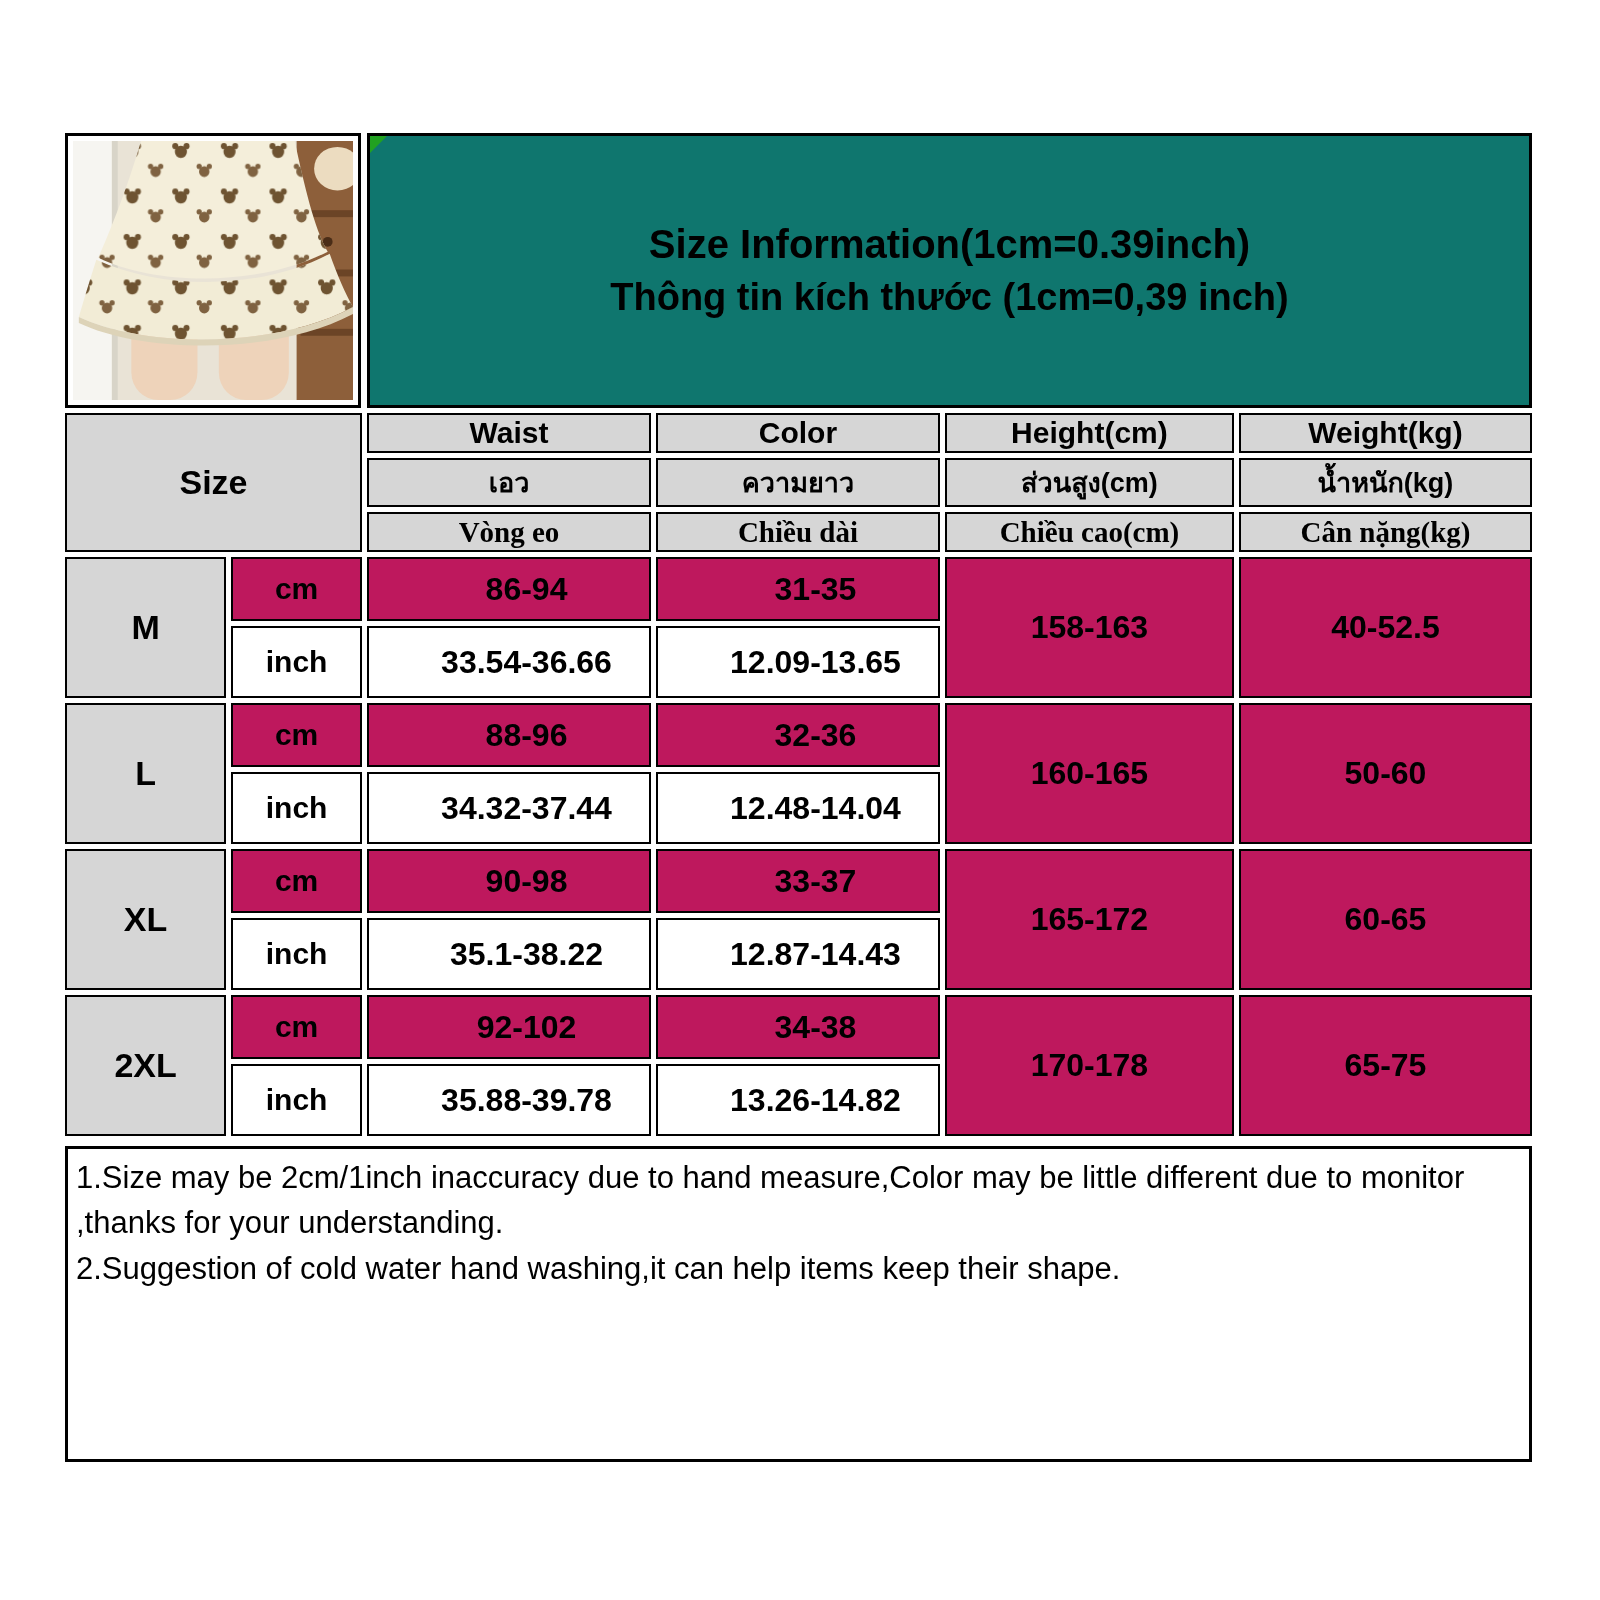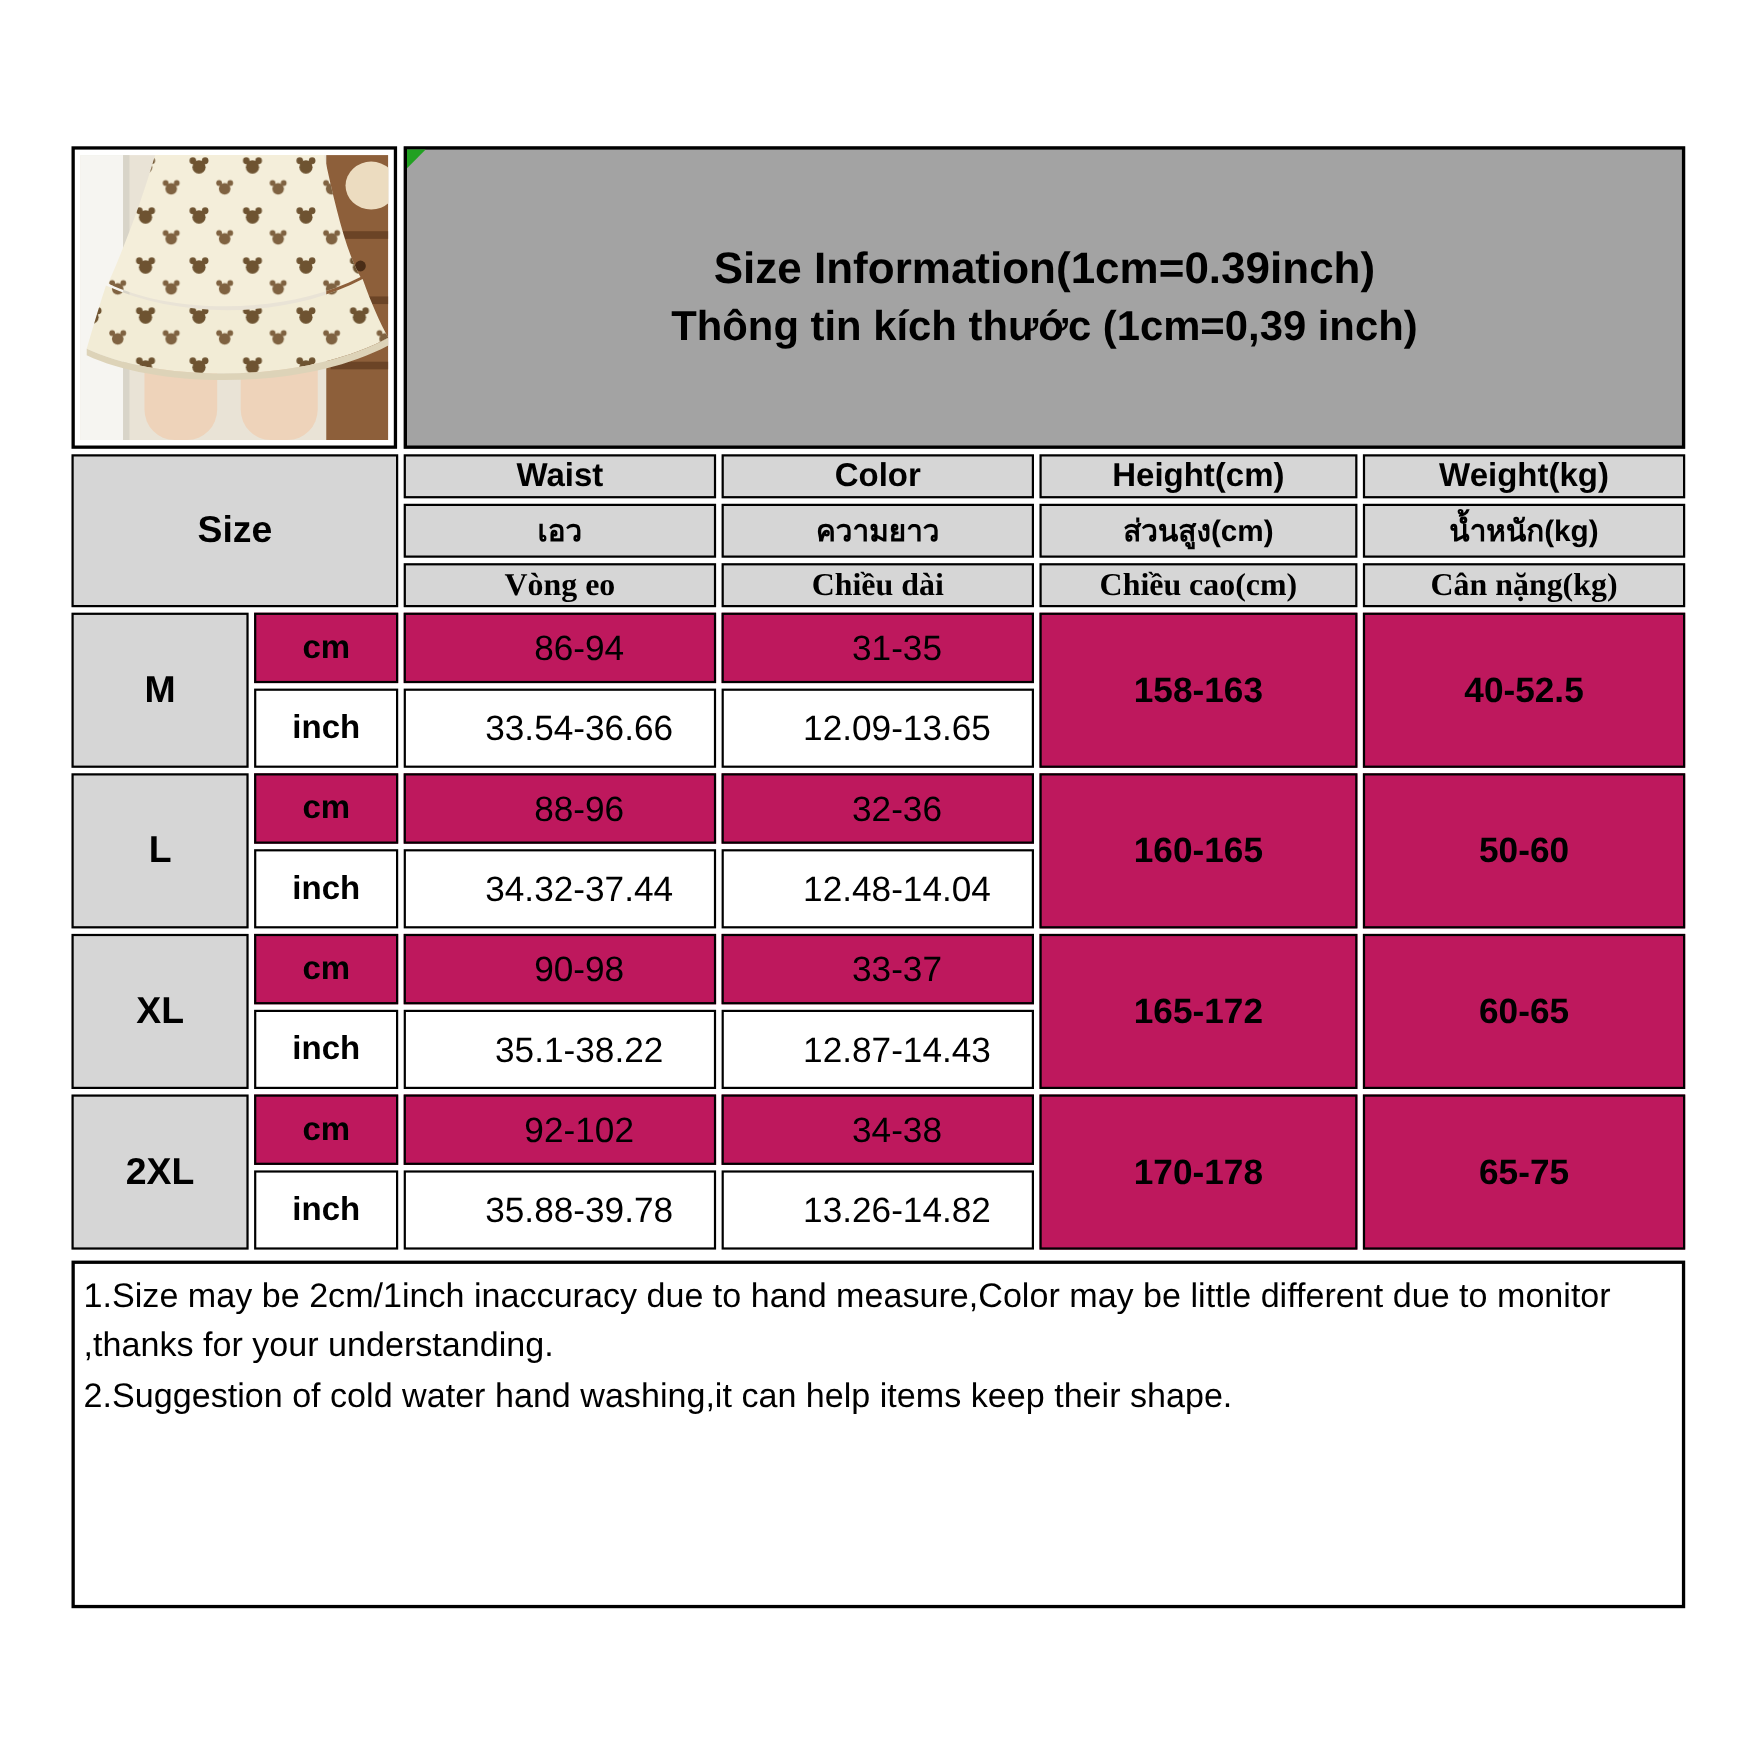--- a/index.html
+++ b/index.html
@@ -11,21 +11,21 @@
   .sheet{position:absolute;left:65px;top:133px;width:1467px;}
 
   
   .top-row{display:flex;gap:6px;height:275px;}
   .photo-cell{
     width:296px;flex:none;border:3px solid #000;background:#fff;
     padding:5px;box-sizing:border-box;
   }
   .photo-cell svg{width:100%;height:100%;display:block;}
   .title-cell{
-    flex:1;border:3px solid #000;background:#a3a3a3;position:relative;
+    flex:1;border:3px solid #000;background:#0f766e;position:relative;
     display:flex;flex-direction:column;justify-content:center;align-items:center;
     gap:9px;box-sizing:border-box;
   }
   .corner-marker{
     position:absolute;top:0;left:0;width:0;height:0;
     border-top:17px solid #21a121;border-right:17px solid transparent;
   }
   .title-en{font-size:40px;font-weight:bold;}
   .title-th{font-size:37px;font-weight:bold;}
   .title-vi{font-size:38px;font-weight:bold;}
@@ -42,21 +42,21 @@
   }
   tr.hrow td{background:#d6d6d6;font-weight:bold;height:40px;}
   td.h-en{font-size:30px;}
   td.h-th{font-size:27px;}
   td.h-vi{font-size:29px;font-family:Liberation Serif, serif;}
   td.size-head{font-size:34px;font-weight:bold;background:#d6d6d6;}
   td.size-cell{background:#d6d6d6 !important;font-size:34px;font-weight:bold;}
   tr.cmrow td{background:#be185d;height:64px;}
   tr.inchrow td{background:#ffffff;height:72px;}
   td.unit{font-size:30px;font-weight:bold;}
-  td.val{font-size:32px;font-weight:normal;padding-left:36px;}
+  td.val{font-size:32px;font-weight:bold;padding-left:36px;}
   td.span-val{font-size:32px;font-weight:bold;background:#eeeeee;}
 
   
   .attention{
     margin-top:5px;border:3px solid #000;background:#fff;height:316px;
     box-sizing:border-box;padding:6px 12px 0 8px;
   }
   .attention .att-line{font-size:31px;font-weight:normal;line-height:1.46;}
 </style>
 </head>

